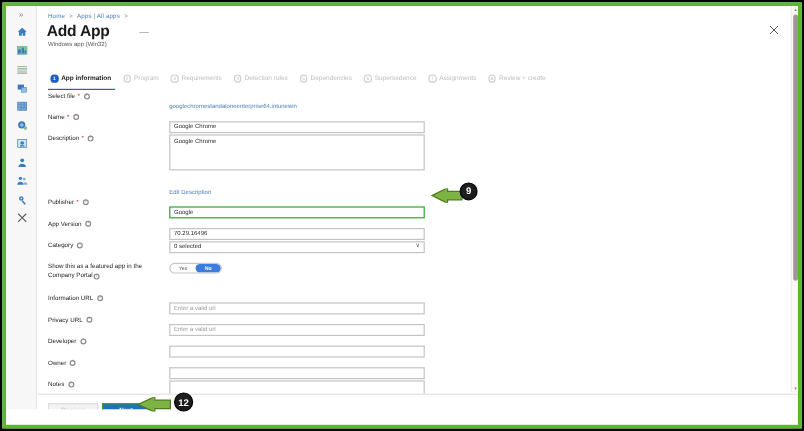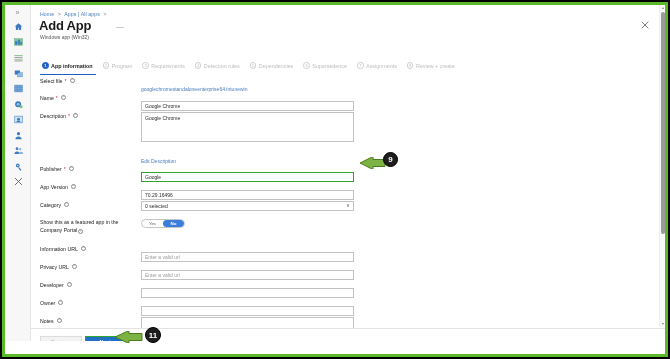--- a/index.html
+++ b/index.html
@@ -656,14 +656,14 @@
   </div>
 
   <svg class="arrow" style="left:358px; top:157px;" width="28" height="12" viewBox="0 0 28 12">
     <path fill="#7cb342" stroke="#4c7a1f" stroke-width="1" d="M27 2.5v7h-12v3L2 6l13-6.5v3z"></path>
   </svg>
   <div class="marker marker-9">9</div>
 
   <svg class="arrow" style="left:113px; top:331px;" width="30" height="12" viewBox="0 0 30 12">
     <path fill="#7cb342" stroke="#4c7a1f" stroke-width="1" d="M29 2.5v7h-13v3L2 6l14-6.5v3z"></path>
   </svg>
-  <div class="marker marker-10">11</div>
+  <div class="marker marker-10">12</div>
 </div>
 
 </body></html>

